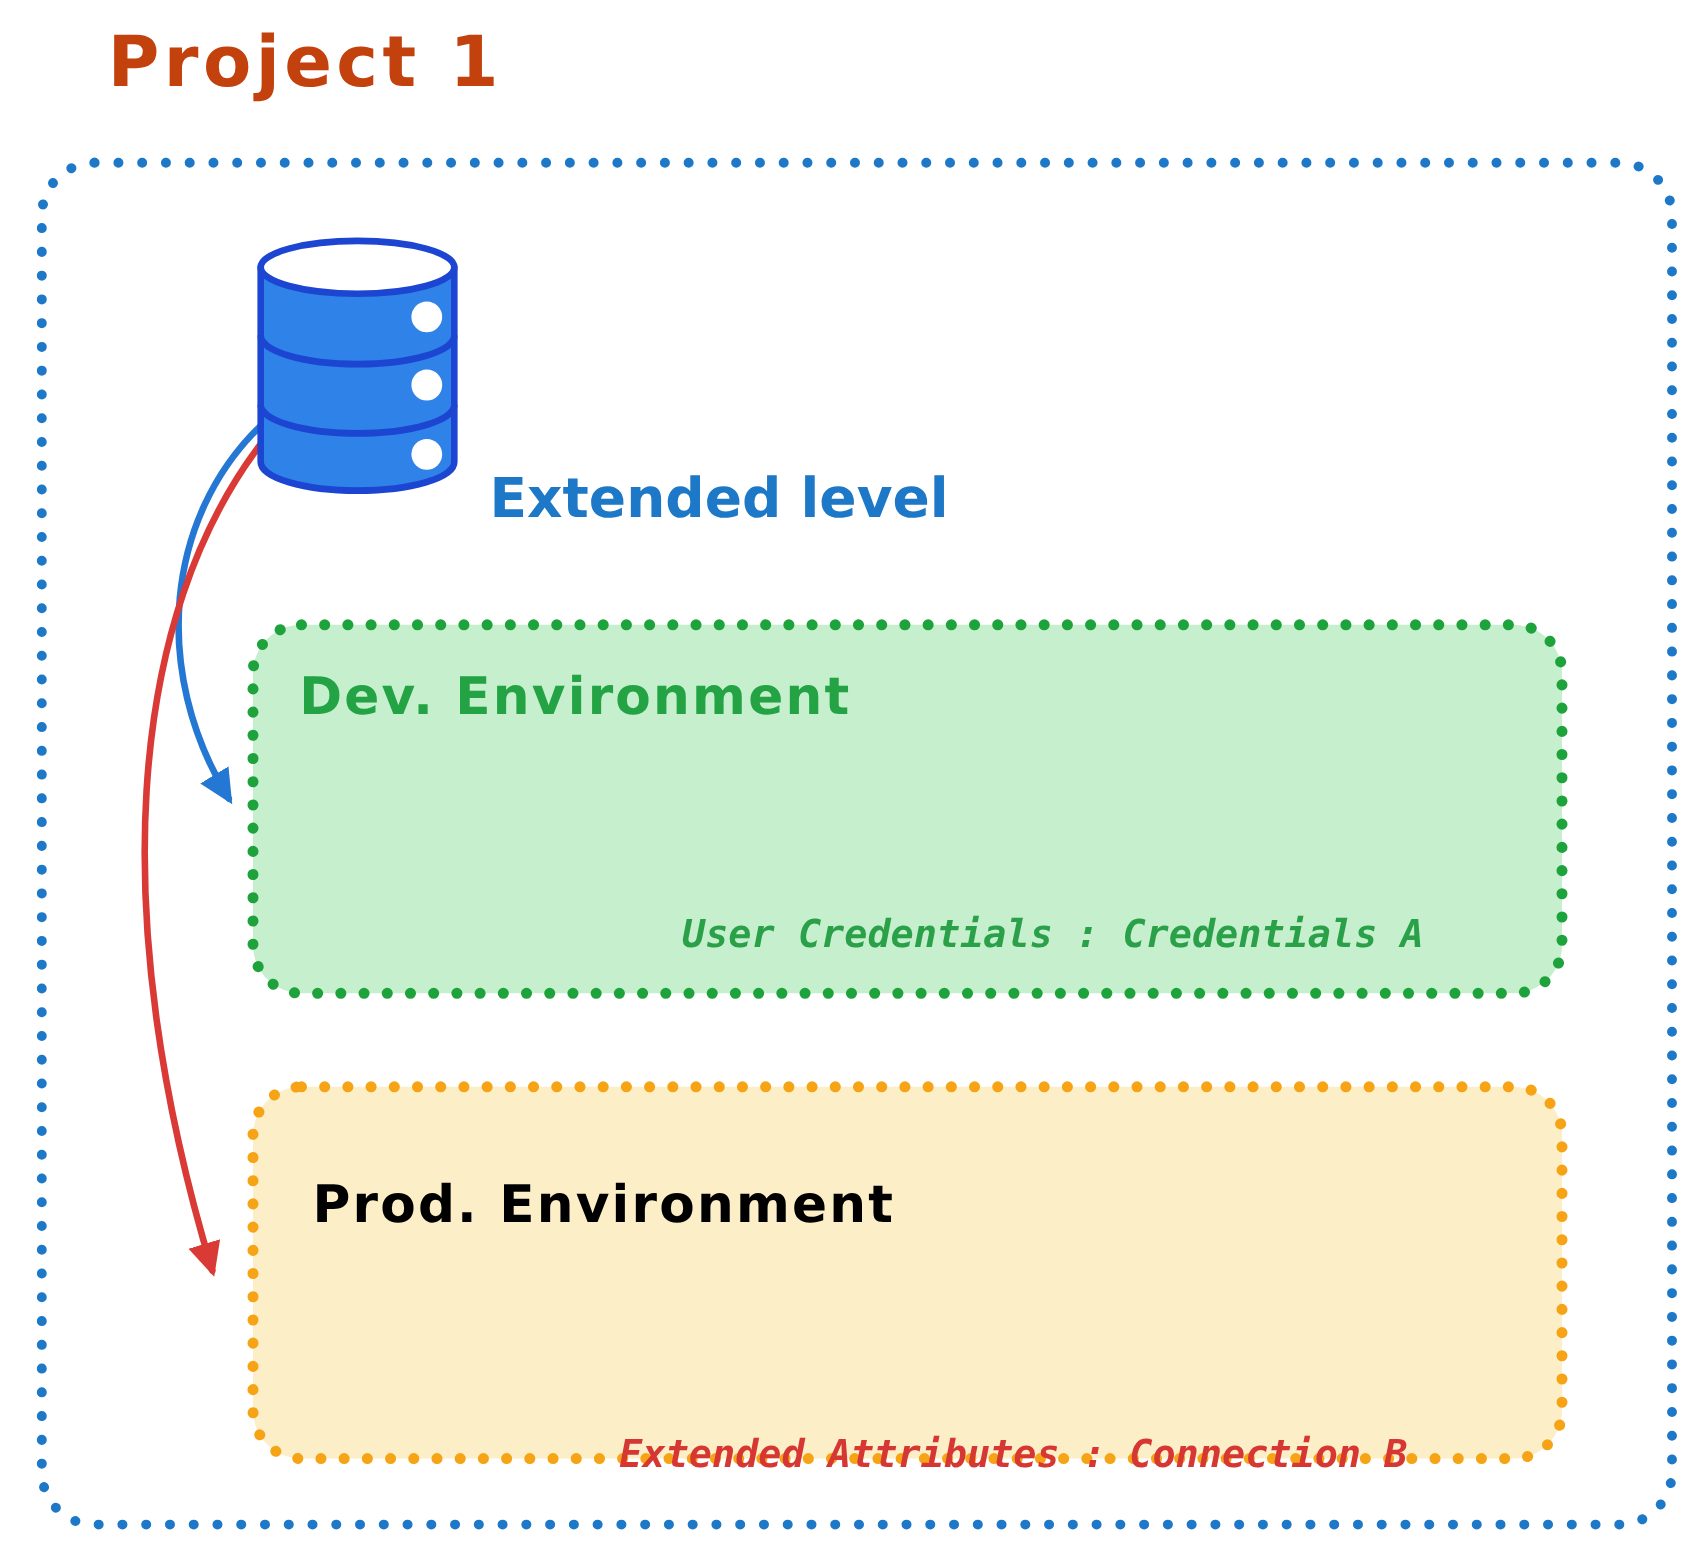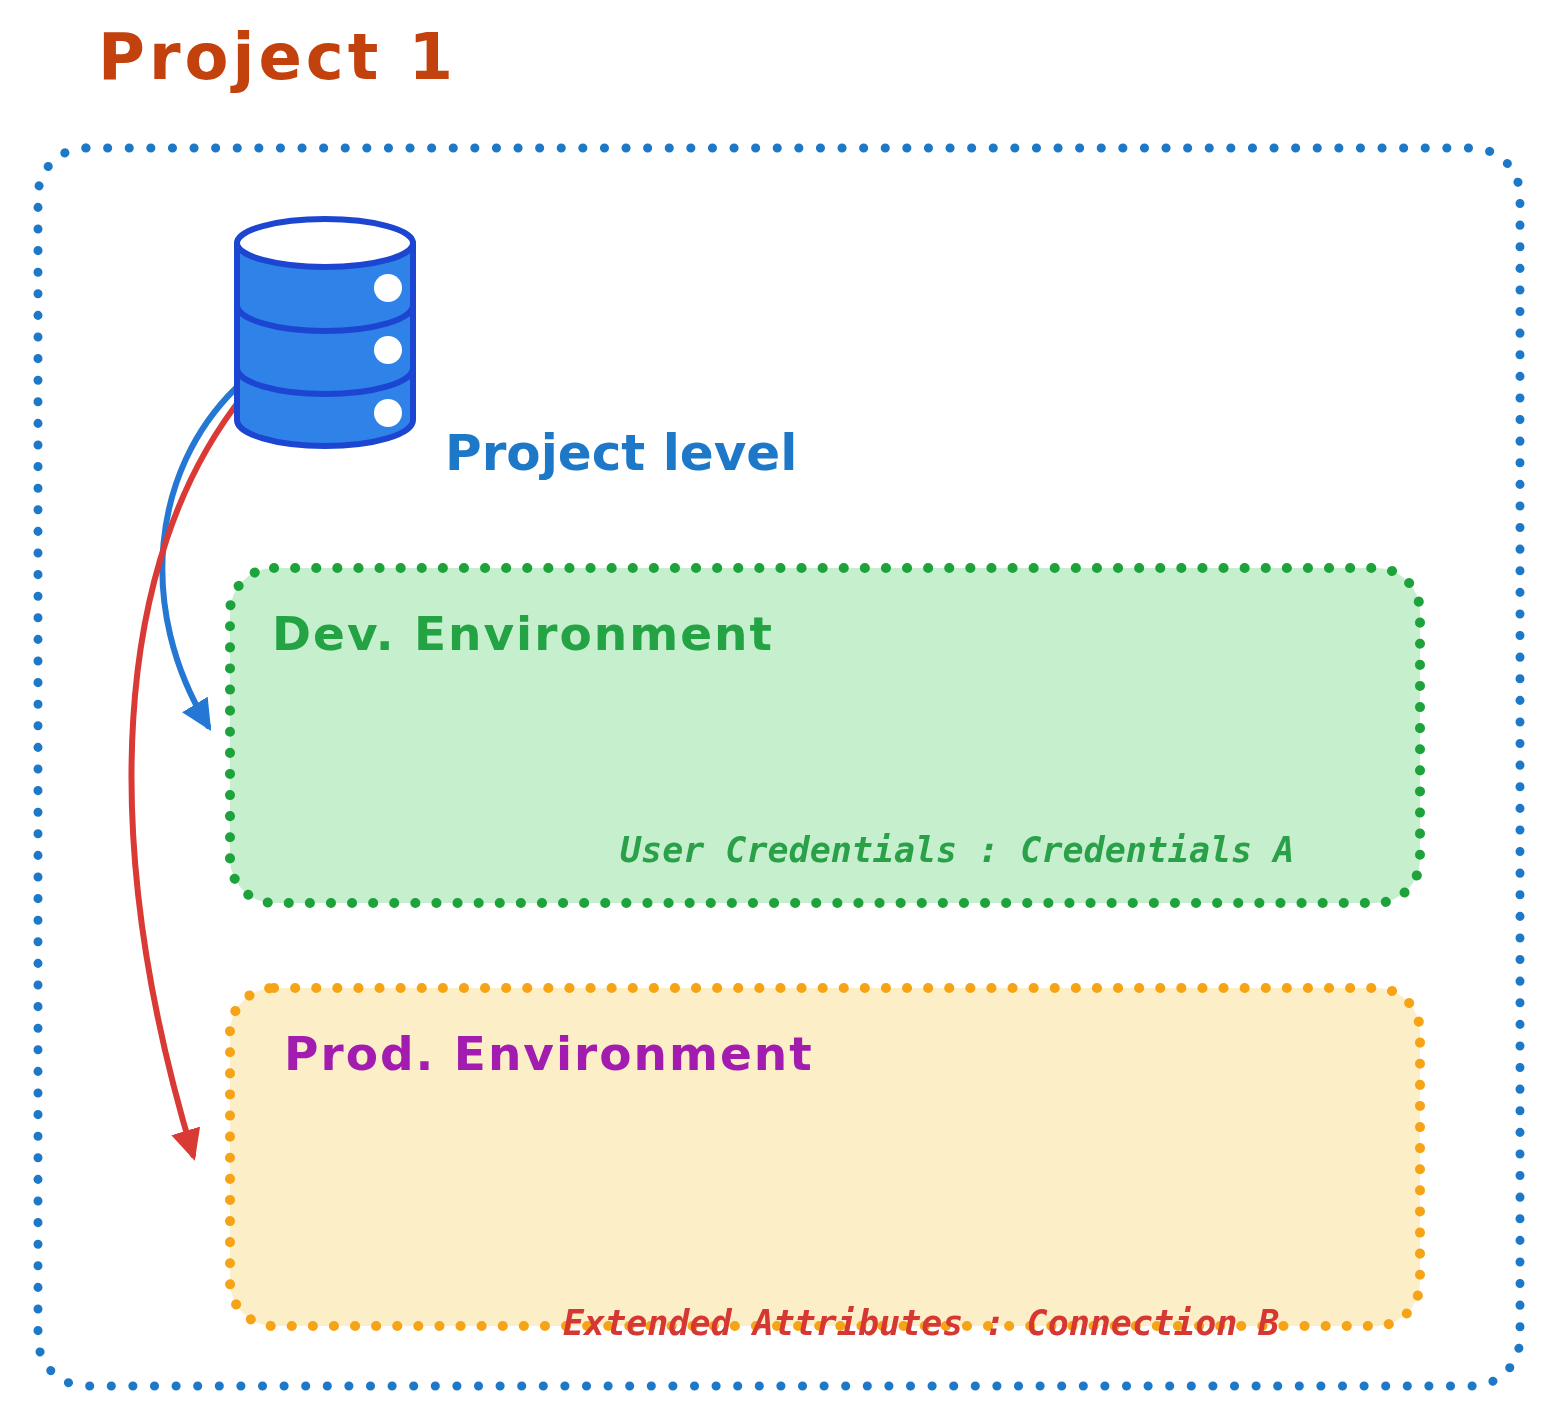--- a/index.html
+++ b/index.html
@@ -50,22 +50,22 @@
     letter-spacing: 2px;
     font-family: "DejaVu Sans", sans-serif;
   }
   .dev-label {
     left: 272px;
     top: 606px;
     color: #23a344;
   }
   .prod-label {
     left: 284px;
-    top: 1026px;
-    color: #a21caf;
+    top: 1068px;
+    color: #000000;
   }
   .mono {
     font-family: "DejaVu Sans Mono", monospace;
     font-weight: bold;
     font-size: 35px;
     font-style: italic;
   }
   .dev-credentials {
     left: 620px;
     top: 830px;
@@ -110,21 +110,21 @@
       <ellipse cx="325" cy="243" rx="88" ry="24" fill="#ffffff" stroke="#1c45d2" stroke-width="6"></ellipse>
       <circle cx="388" cy="288" r="14" fill="#ffffff"></circle>
       <circle cx="388" cy="350" r="14" fill="#ffffff"></circle>
       <circle cx="388" cy="413" r="14" fill="#ffffff"></circle>
     </g>
   </svg>
 
   <div class="txt title">Project 1</div>
 
   <div class="txt db-label">
-    <div>Project level</div>
+    <div>Extended level</div>
   </div>
 
   <div class="txt env-label dev-label">Dev. Environment</div>
   <div class="txt mono dev-credentials">User Credentials : Credentials A</div>
 
   <div class="txt env-label prod-label">Prod. Environment</div>
   <div class="txt mono prod-lines">
     <div>Extended Attributes : Connection B</div>
     
   </div>

